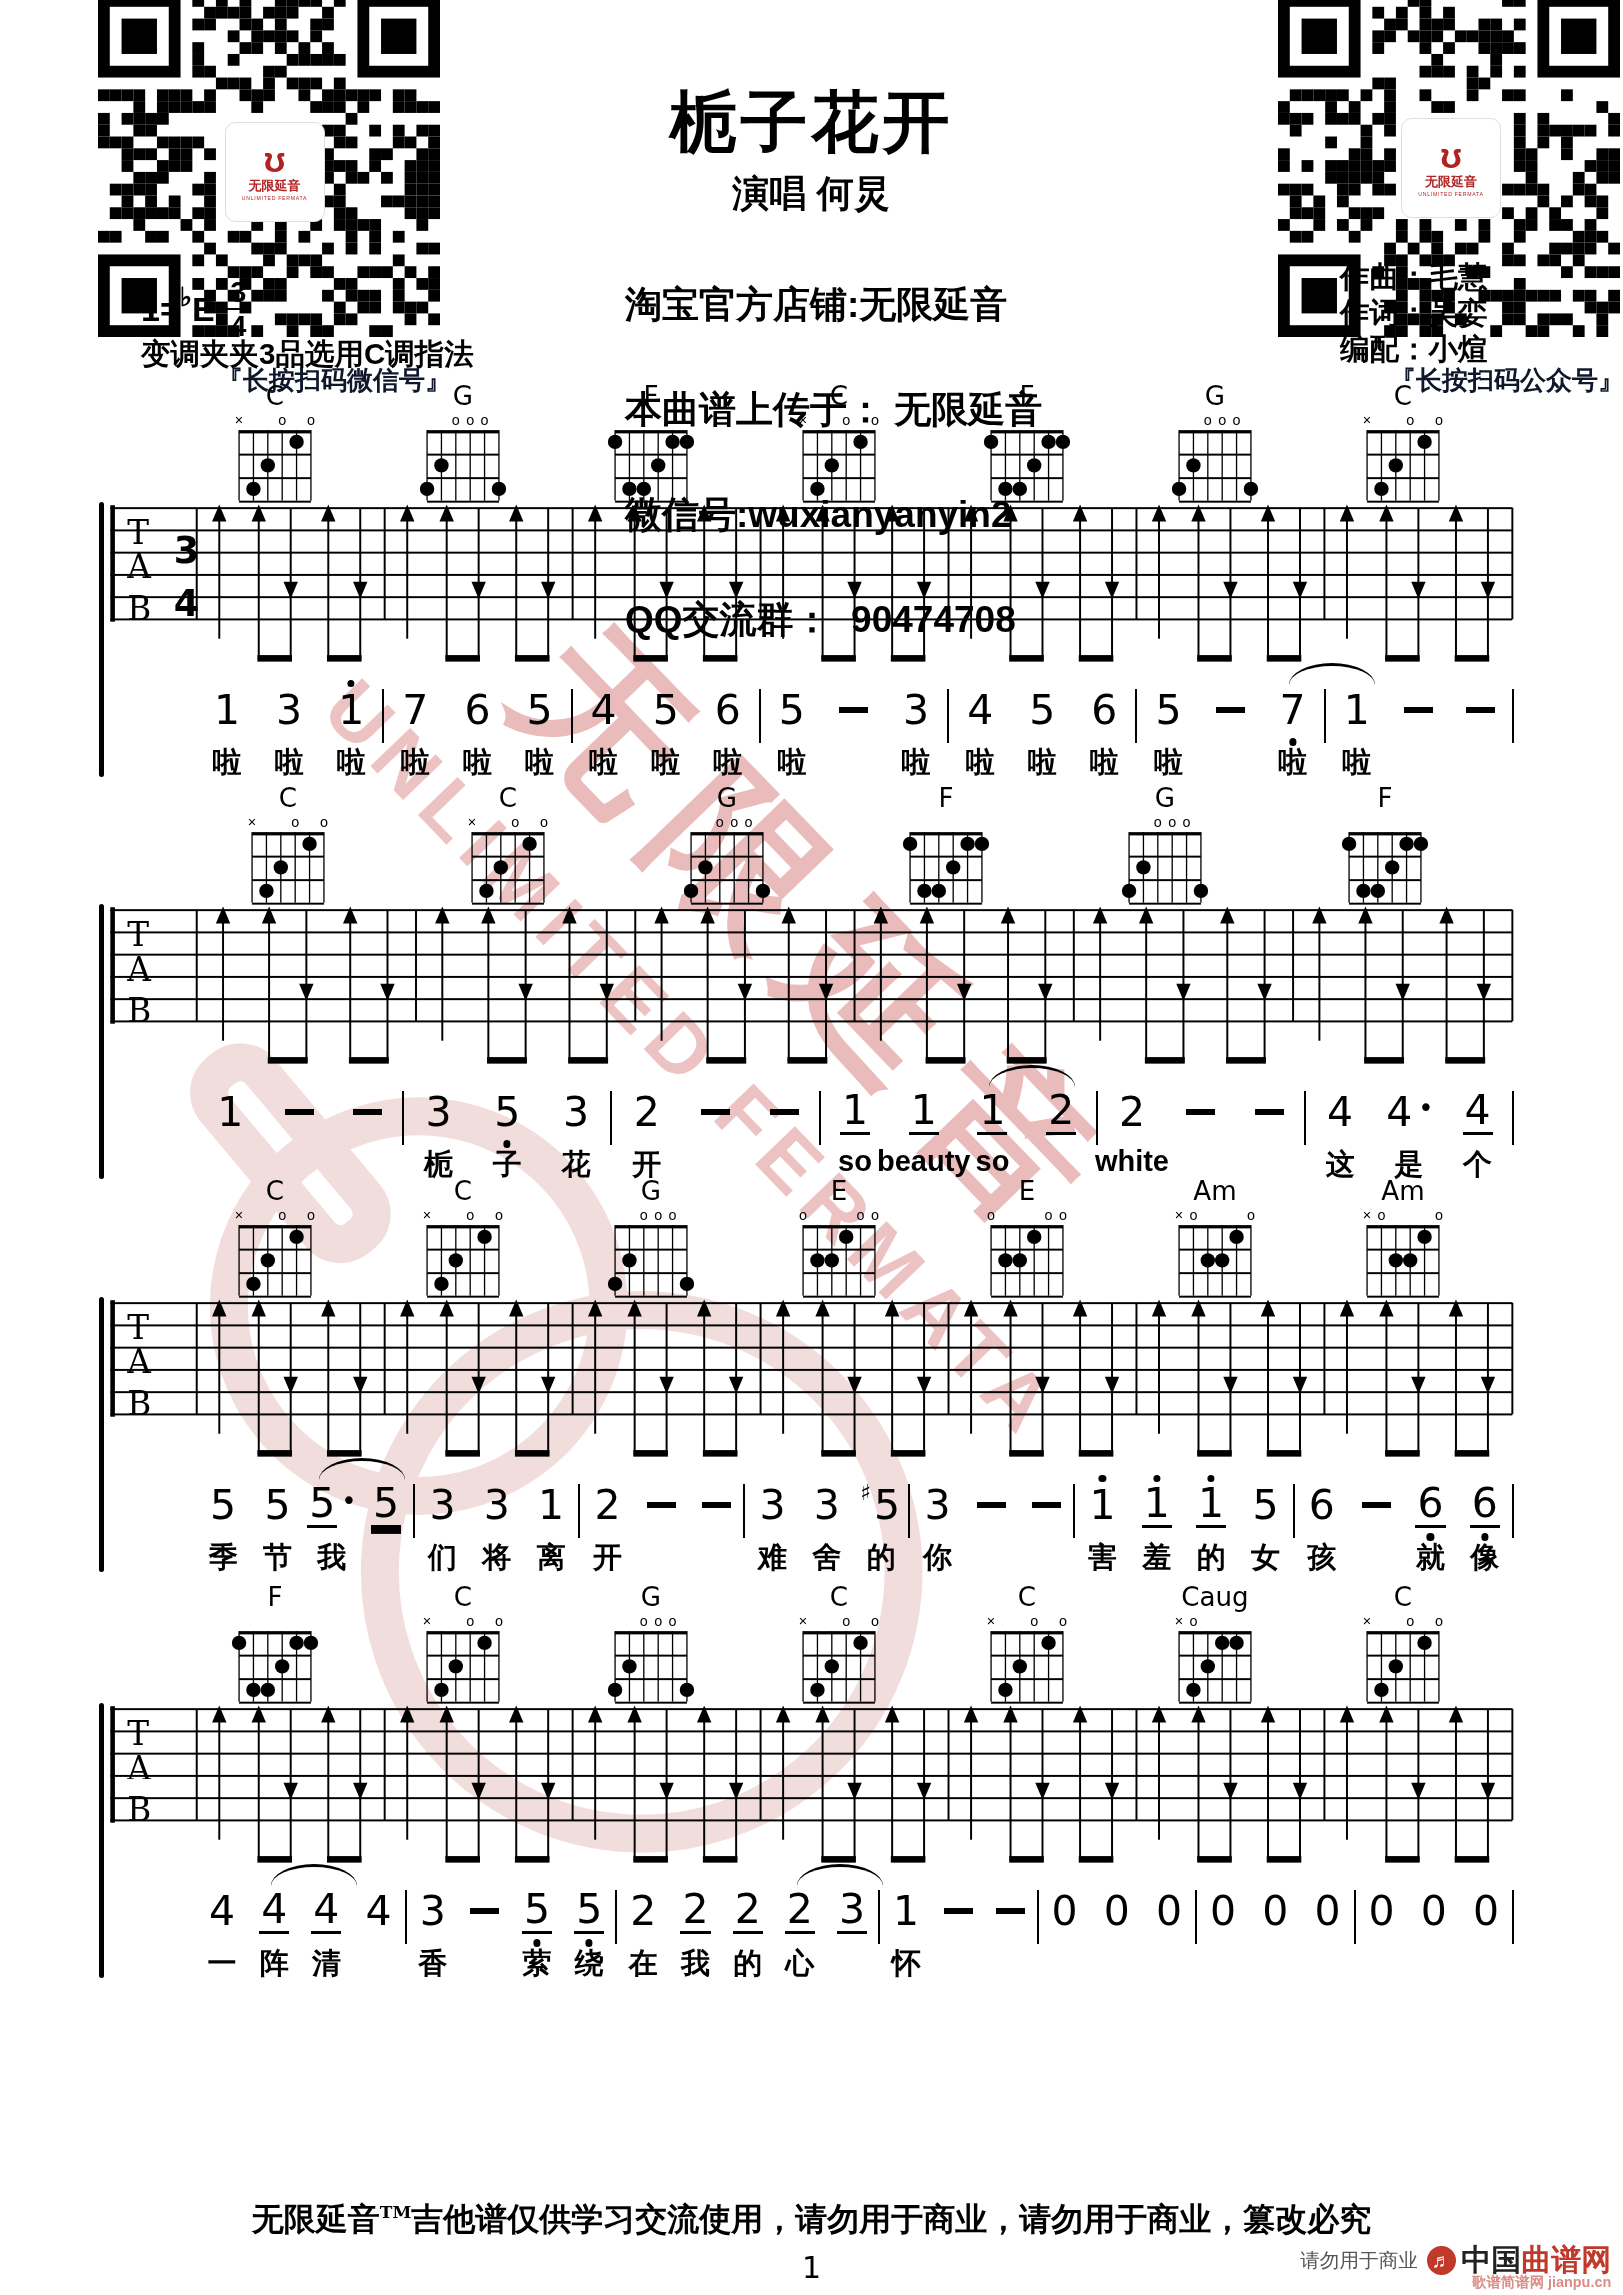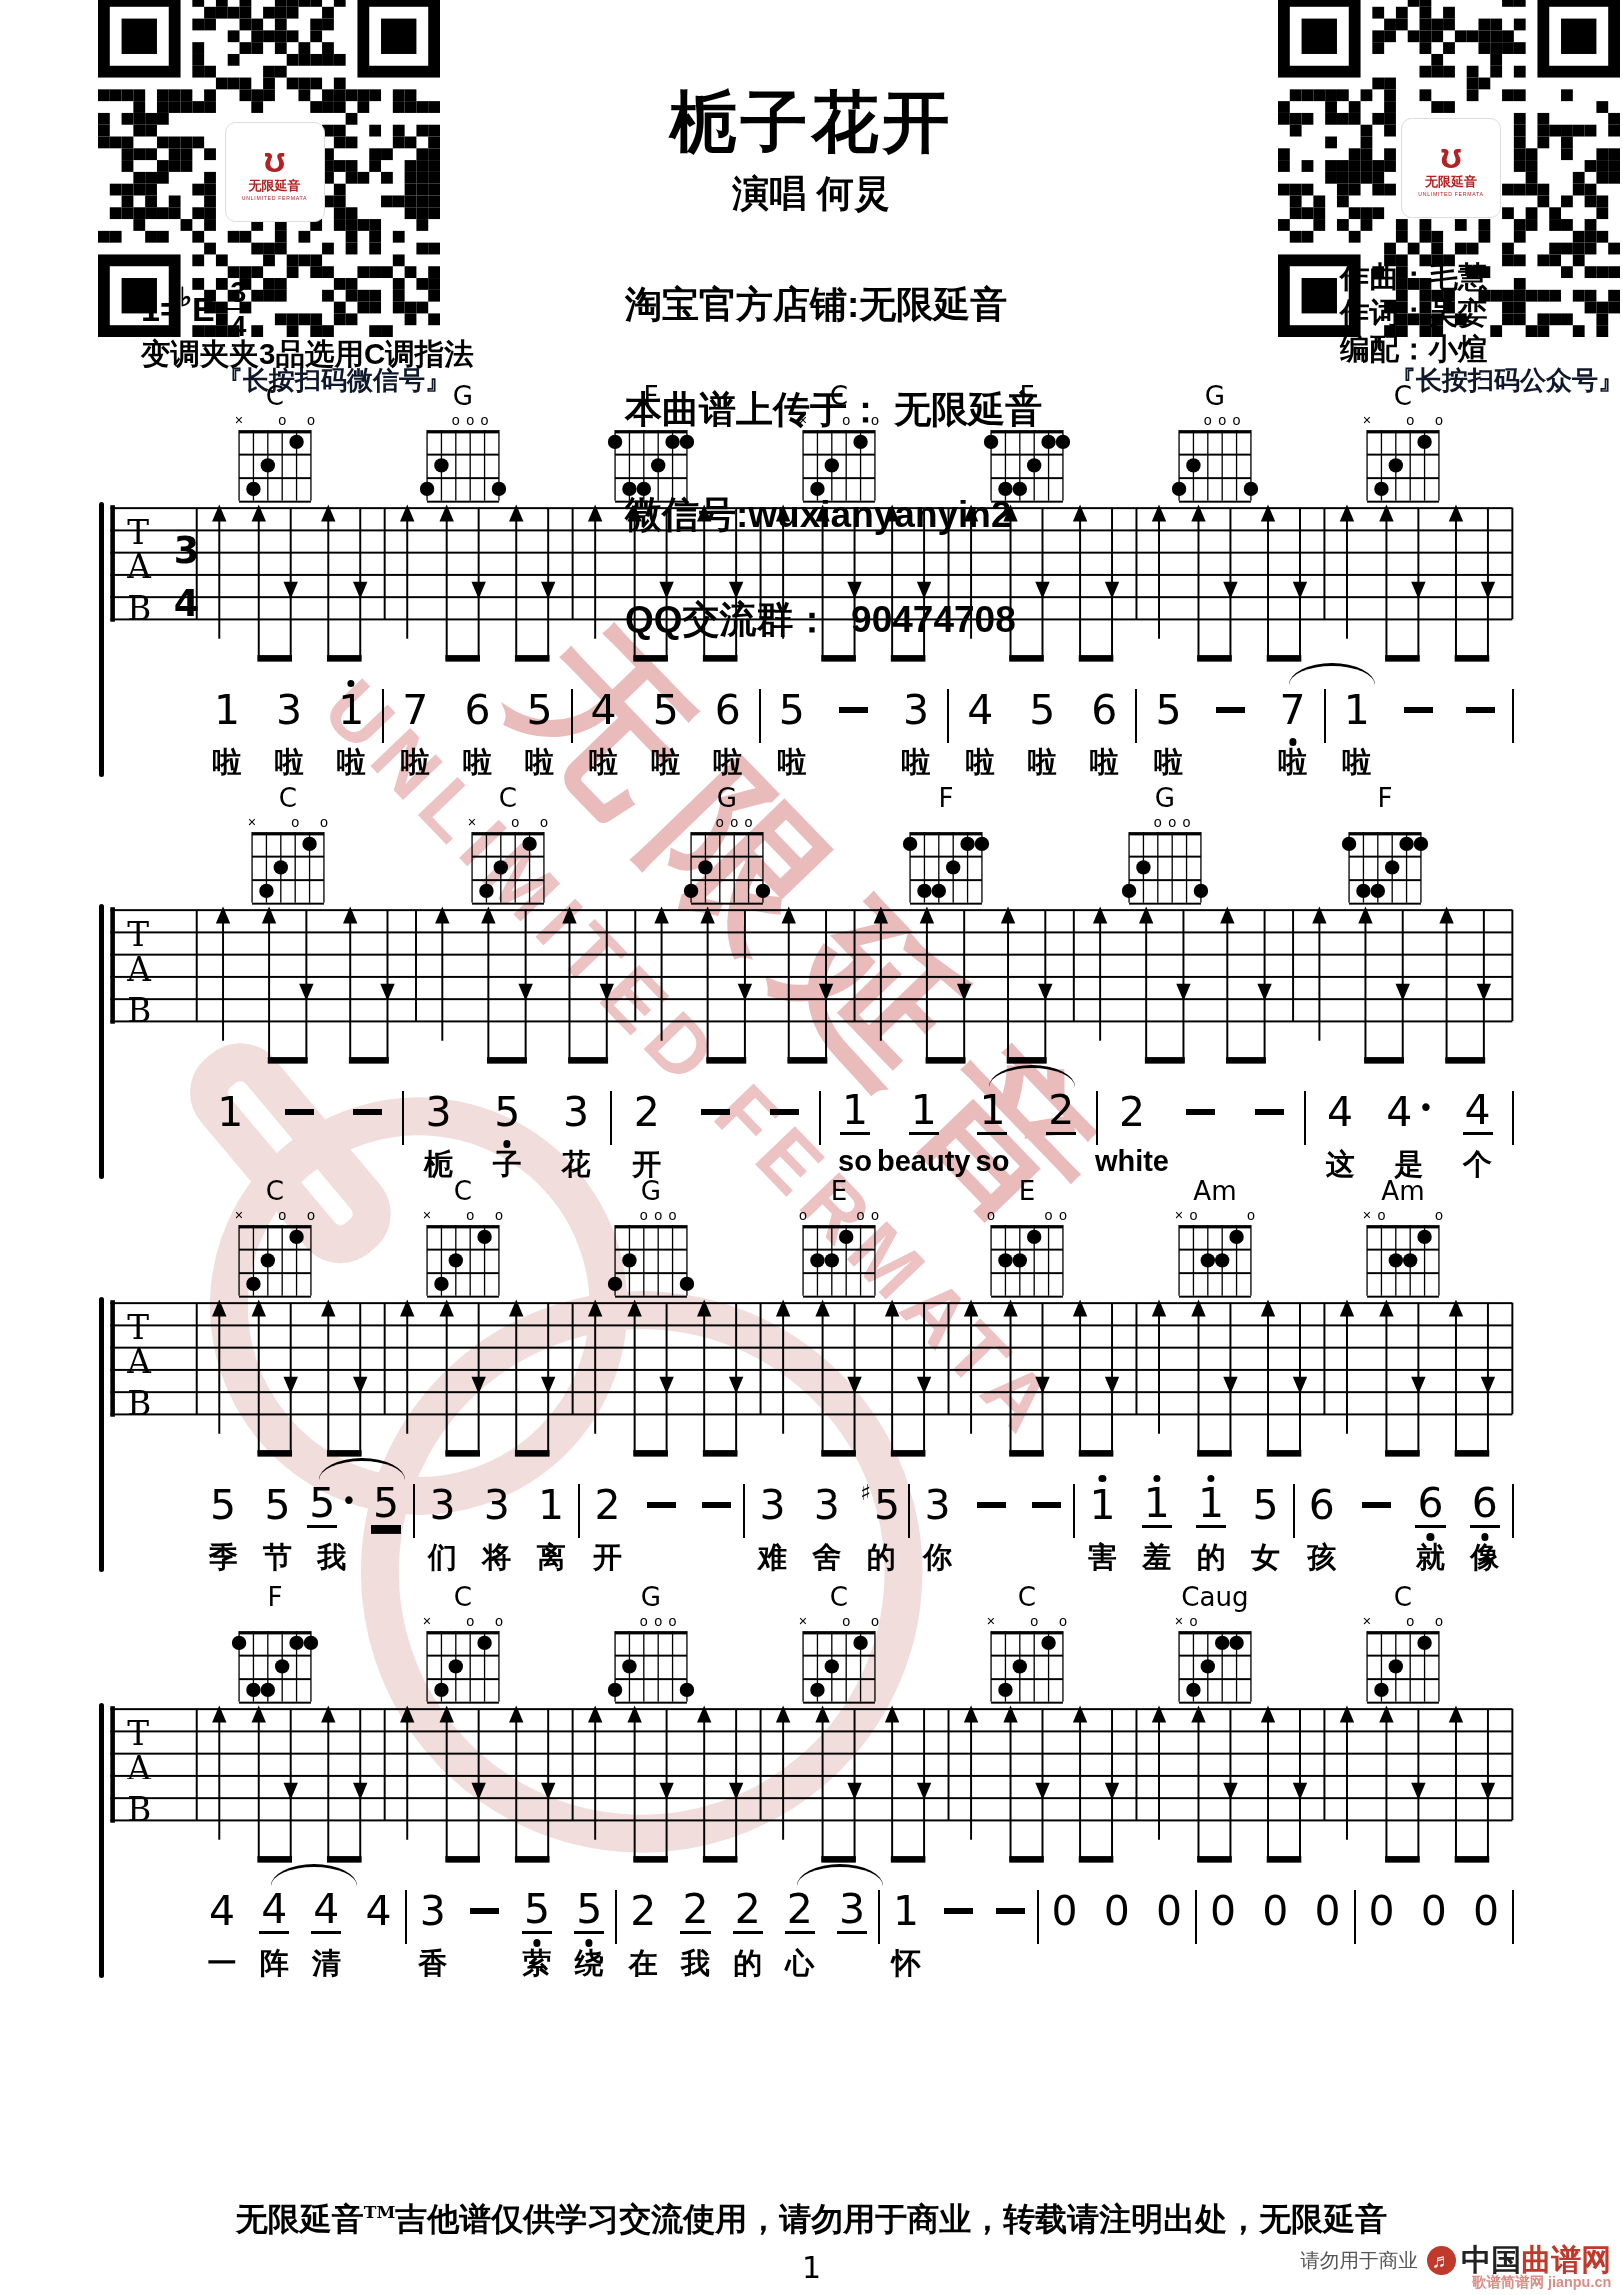--- a/index.html
+++ b/index.html
@@ -2255,21 +2255,21 @@
               </div>
               <div class="lyr"></div>
             </div>
           </div>
           <div class="jbar"></div>
         </div>
       </div>
     </div>
 
   <div class="abs" id="disclaimer">
-    <span>无限延音</span><sup>TM</sup><span>吉他谱仅供学习交流使用，请勿用于商业，转载请注明出处，无限延音</span>
+    <span>无限延音</span><sup>TM</sup><span>吉他谱仅供学习交流使用，请勿用于商业，请勿用于商业，篡改必究</span>
   </div>
   <div class="abs" id="pagenum">1</div>
   <div class="abs" id="sitecredit">
     <span class="pre">请勿用于商业</span>
     <span class="sitelogo">♬</span>
     <span class="sitename-b">中国</span>
     <span class="sitename-r">
       <span>曲谱网</span>
       <span class="sitesub">歌谱简谱网 jianpu.cn</span>
     </span>

